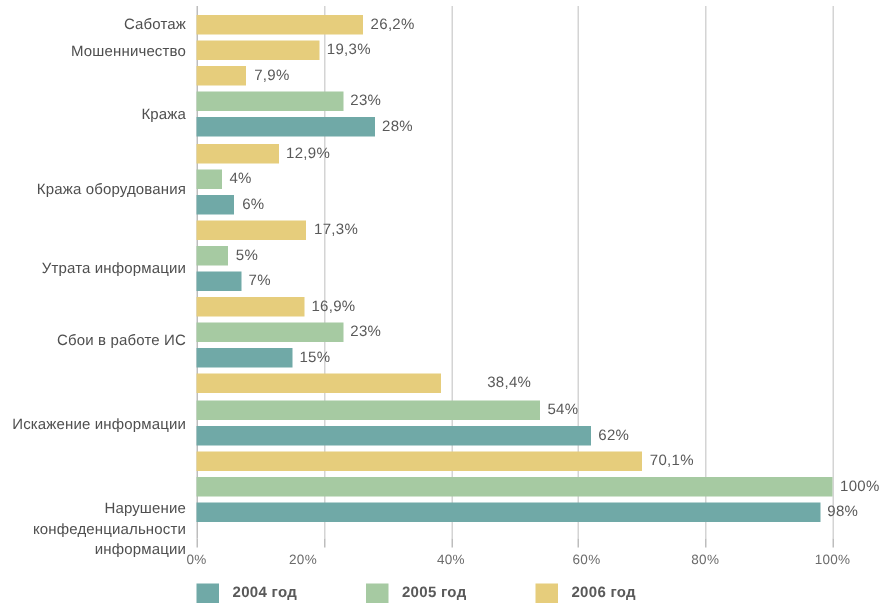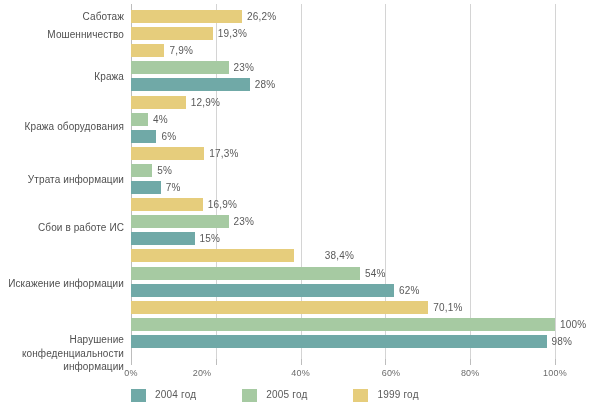--- a/index.html
+++ b/index.html
@@ -94,22 +94,23 @@
   .legend {
     position: absolute;
     left: 131px;
     top: 386px;
     height: 18px;
     display: flex;
     align-items: center;
   }
   .legend-item {
     display: flex;
-    align-items: flex-start;
+    align-items: center;
     margin-right: 46px;
+    font-weight: bold;
   }
   .legend-swatch {
     width: 15px;
     height: 13px;
     margin-right: 9px;
   }
   .legend-text {
     font-size: 10px;
     color: #595959;
     letter-spacing: 0.2px;
@@ -202,17 +203,17 @@
       <div class="legend-item">
         <span class="legend-swatch" style="background: rgb(112, 169, 167);"></span>
         <span class="legend-text">2004 год</span>
       </div>
       <div class="legend-item">
         <span class="legend-swatch" style="background: rgb(166, 202, 162);"></span>
         <span class="legend-text">2005 год</span>
       </div>
       <div class="legend-item">
         <span class="legend-swatch" style="background: rgb(230, 205, 124);"></span>
-        <span class="legend-text">1999 год</span>
+        <span class="legend-text">2006 год</span>
       </div>
     </div>
 
 </div>
 
 </body></html>

